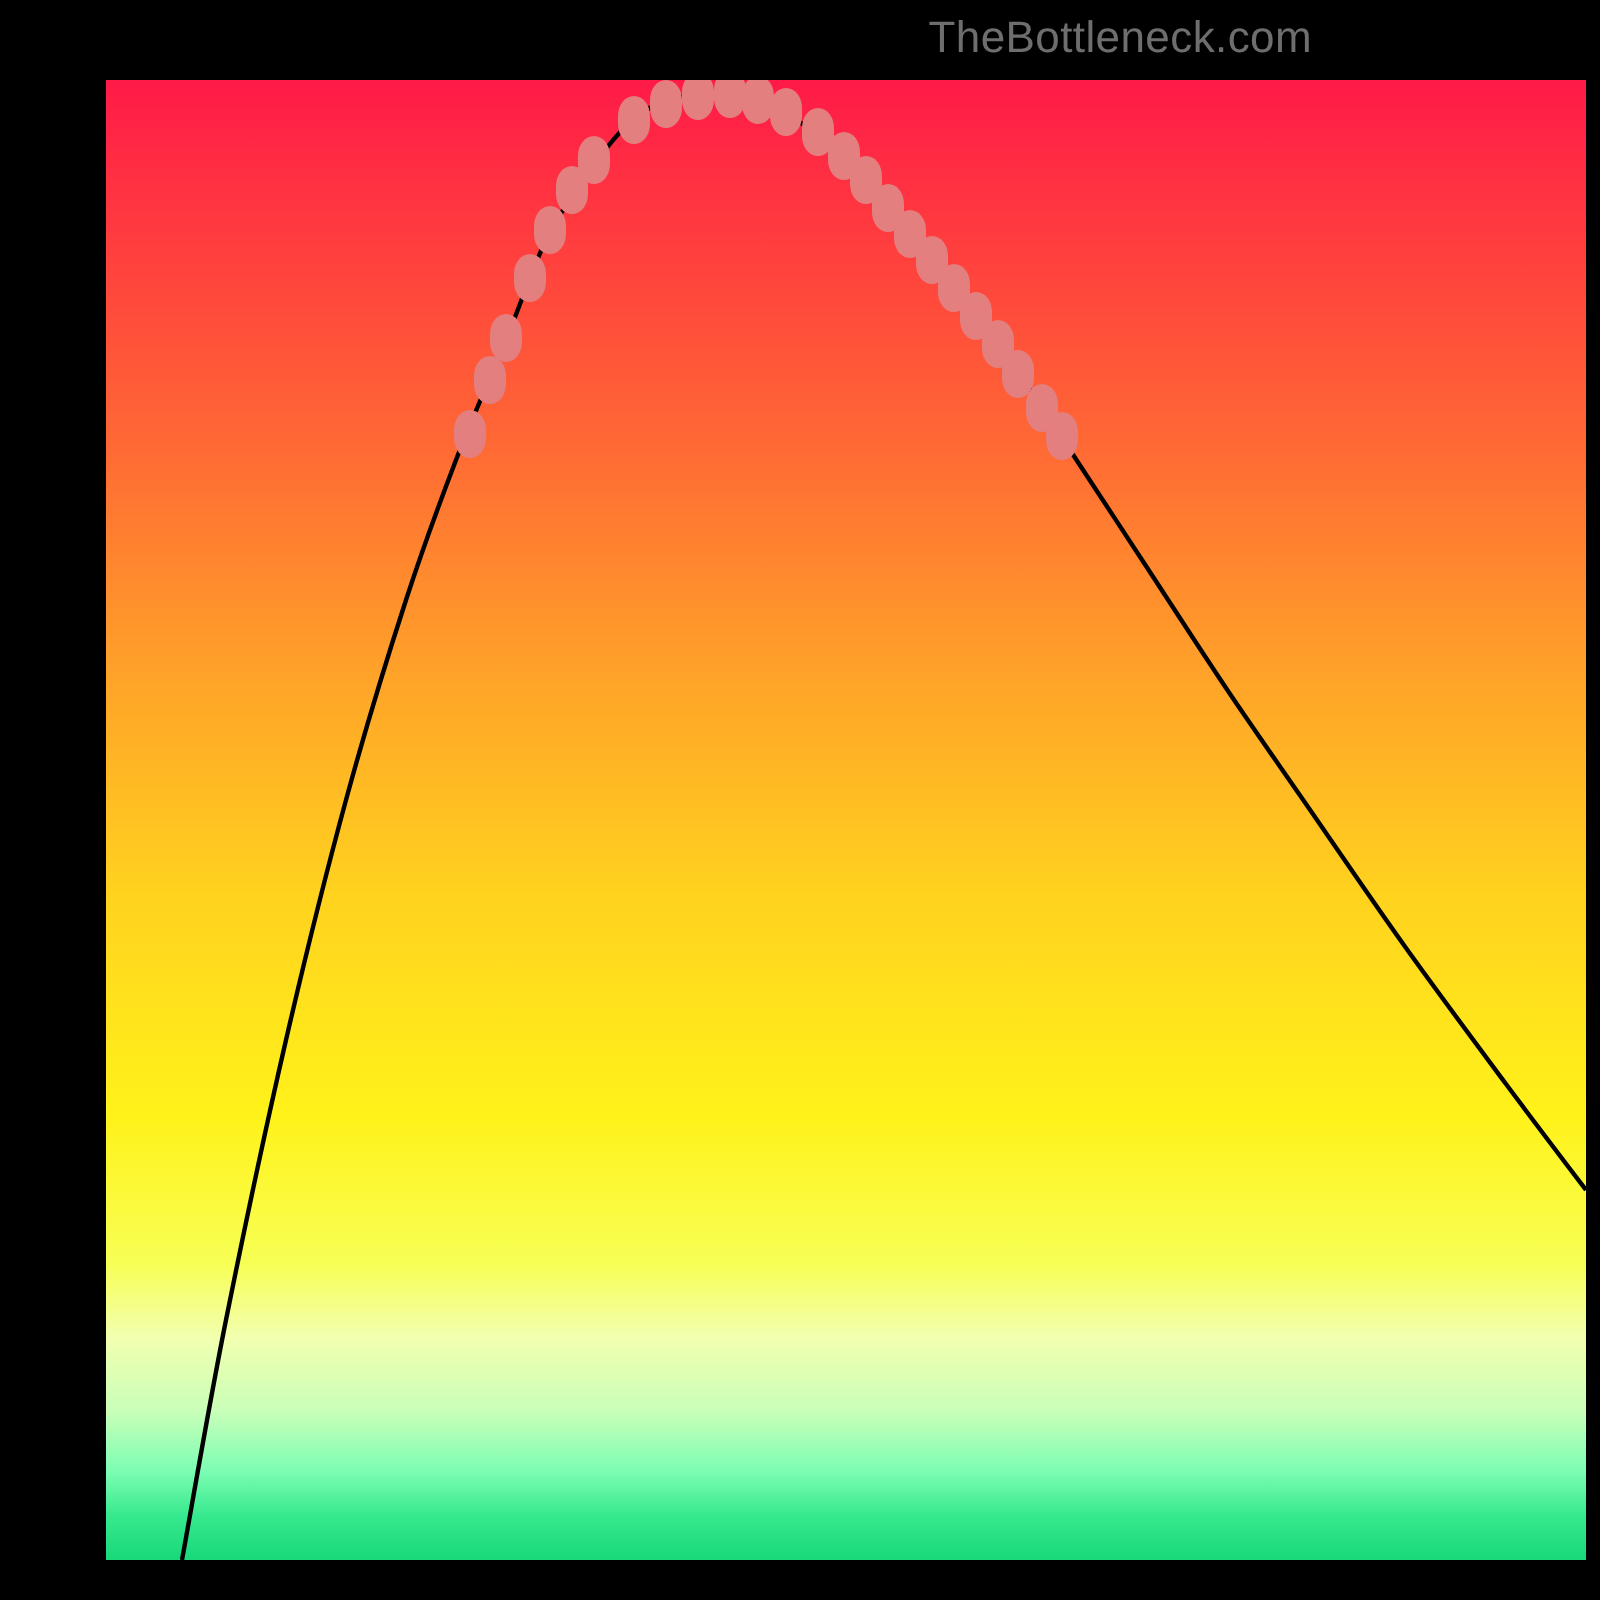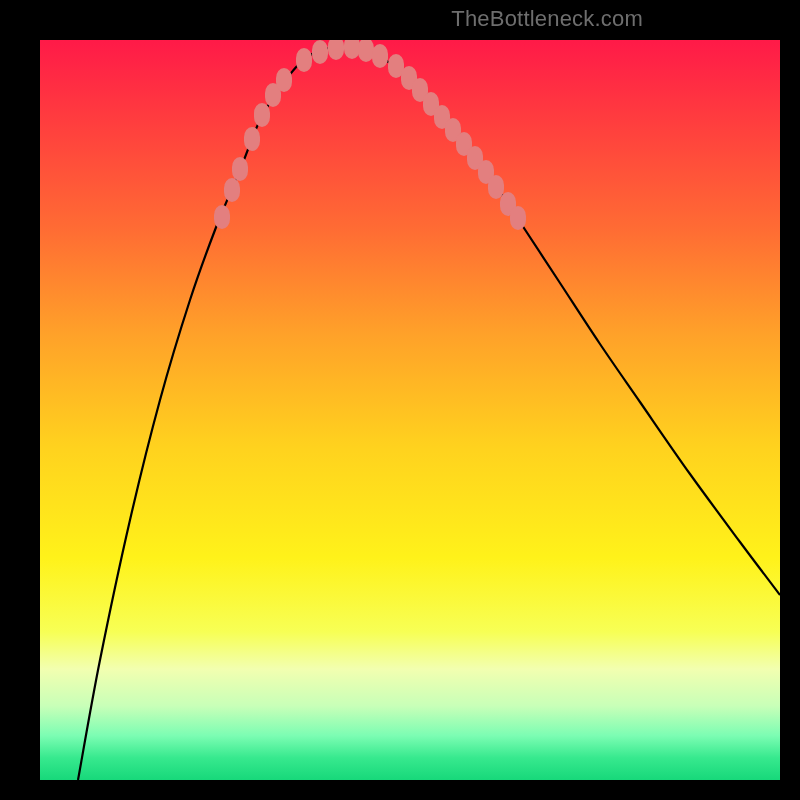--- a/index.html
+++ b/index.html
@@ -6,21 +6,21 @@
     margin: 0;
     padding: 0;
     width: 800px;
     height: 800px;
     background: #000;
     overflow: hidden;
     font-family: Arial, sans-serif;
   }
   .frame {
     position: absolute;
-    left: 0;
+    left: 13px;
     top: 0;
     width: 655px;
     height: 800px;
     background: #000;
   }
   .plot {
     position: absolute;
     left: 40px;
     top: 40px;
     width: 740px;

